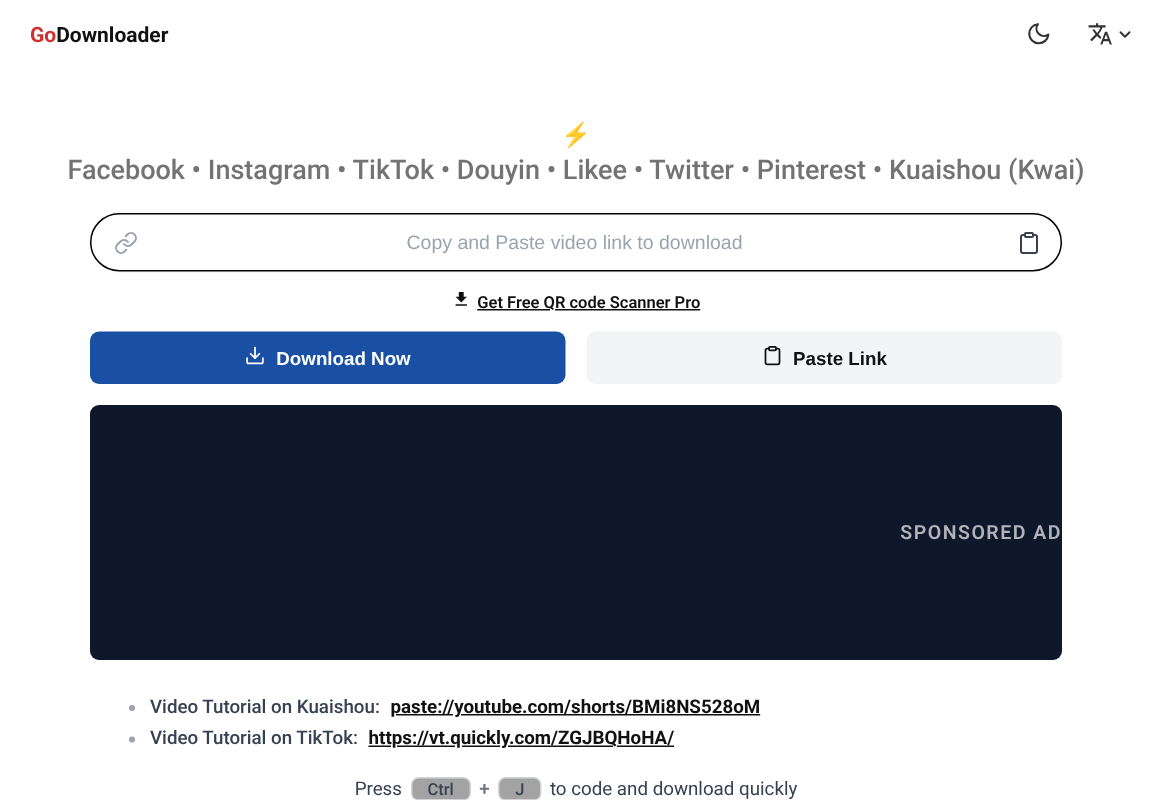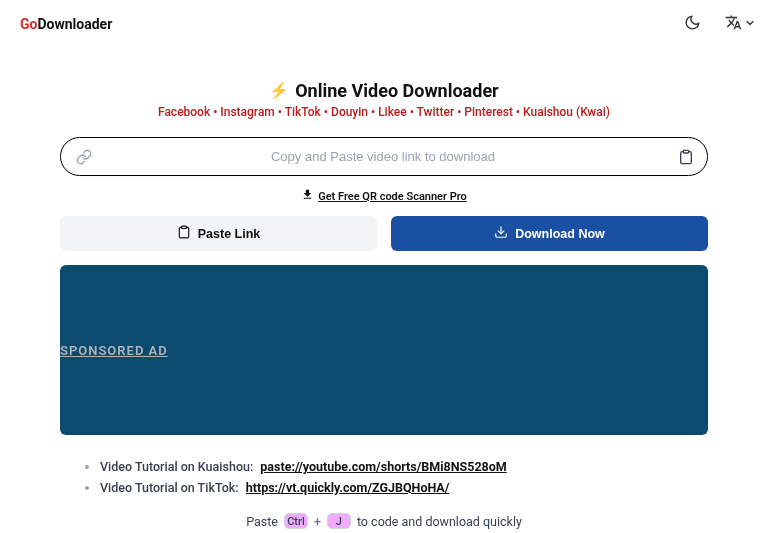--- a/index.html
+++ b/index.html
@@ -25,21 +25,21 @@
       background: none; border: none; padding: 4px; cursor: pointer;
       display: flex; align-items: center; color: #333;
     }
     .lang-btn { display: flex; align-items: center; gap: 2px; }
 
     .main { padding: 20px 40px 0 40px; text-align: center; }
     .title-row { display: flex; align-items: center; justify-content: center; gap: 6px; margin-top: 18px;}
     .title { font-size: 18px; font-weight: 700; color: #111; }
     .zap { font-size: 16px; }
     .subtitle {
-      font-size: 12px; color: #b91c1c; margin-top: 4px;
+      font-size: 18px; color: #737373; margin-top: 4px;
       font-weight: 500;
     }
 
     .input-wrap {
       position: relative;
       margin: 18px 20px 0 20px;
     }
     .url-input {
       width: 100%;
       border: 1px solid #000000;
@@ -77,26 +77,26 @@
       padding: 9px 0;
       border-radius: 6px;
       font-size: 12.5px; font-weight: 600;
       cursor: pointer; border: none;
     }
     .btn-light { background: #f3f4f6; color: #111; }
     .btn-primary { background: #1950a3; color: #fff; }
 
     .ad-box {
       margin: 14px 20px 0 20px;
-      background: #0c4a6e;
+      background: #0f172a;
       border-radius: 6px;
       height: 170px;
-      display: flex; align-items: center; justify-content: flex-start;
+      display: flex; align-items: center; justify-content: flex-end;
       color: #b0b4ba;
-      font-size: 13px; font-weight: 600; letter-spacing: 1px; text-decoration: underline;
+      font-size: 13px; font-weight: 600; letter-spacing: 1px;
     }
 
     .tutorials {
       margin: 24px 28px 0 42px;
       text-align: left;
       font-size: 12.5px;
       color: #4b5563;
       font-weight: 600;
     }
     .tutorials ul { list-style: disc; padding-left: 18px; }
@@ -104,22 +104,22 @@
     .tutorials li::marker { color: #9ca3af; }
     .tutorials .lbl { color: #374151; font-weight: 500; }
     .tutorials a { color: #111; text-decoration: underline; font-weight: 700; margin-left: 4px; }
 
     .shortcut-row {
       display: flex; justify-content: center; align-items: center; gap: 6px;
       margin-top: 18px; font-size: 12.5px; color: #374151;
     }
     .kbd {
       display: inline-flex; align-items: center; justify-content: center;
-      min-width: 24px; height: 16px; padding: 0 0;
-      background: #f0abfc; border: 1px solid #d1d5db; border-radius: 5px;
+      min-width: 24px; height: 16px; padding: 0 10px;
+      background: #a3a3a3; border: 1px solid #d1d5db; border-radius: 5px;
       font-size: 11px; font-weight: 500; color: #374151;
     }
     .plus { color: #6b7280; font-weight: 500; }
   </style>
 </head>
 <body>
 
 <div class="header">
   <div class="logo">
     <span class="go">Go</span><span class="rest">Downloader</span>
@@ -143,21 +143,20 @@
             <polyline points="6 9 12 15 18 9"></polyline>
           </svg>
       </span>
     </button>
   </div>
 </div>
 
 <div class="main">
   <div class="title-row">
     <span class="zap">⚡</span>
-    <span class="title">Online Video Downloader</span>
   </div>
   <div class="subtitle">Facebook • Instagram • TikTok • Douyin • Likee • Twitter • Pinterest • Kuaishou (Kwai)</div>
 
   <div class="input-wrap">
     <span class="input-left-icon">
       <svg width="16" height="16" viewBox="0 0 24 24" fill="none" stroke="currentColor" stroke-width="2" stroke-linecap="round" stroke-linejoin="round">
           <path d="M10 13a5 5 0 0 0 7.54.54l3-3a5 5 0 0 0-7.07-7.07l-1.72 1.71"></path>
           <path d="M14 11a5 5 0 0 0-7.54-.54l-3 3a5 5 0 0 0 7.07 7.07l1.71-1.71"></path>
         </svg>
     </span>
@@ -173,38 +172,38 @@
   <div class="promo-row">
     <span>
       <svg width="13" height="13" viewBox="0 0 24 24" fill="currentColor">
           <path d="M19 9h-4V3H9v6H5l7 7 7-7zM5 18v2h14v-2H5z"></path>
         </svg>
     </span>
     <a class="promo-link">Get Free QR code Scanner Pro</a>
   </div>
 
   <div class="btn-row">
-    <button class="btn btn-light">
-      <span>
-        <svg width="14" height="14" viewBox="0 0 24 24" fill="none" stroke="currentColor" stroke-width="2" stroke-linecap="round" stroke-linejoin="round">
-            <path d="M16 4h2a2 2 0 0 1 2 2v14a2 2 0 0 1-2 2H6a2 2 0 0 1-2-2V6a2 2 0 0 1 2-2h2"></path>
-            <rect x="8" y="2" width="8" height="4" rx="1" ry="1"></rect>
-          </svg>
-      </span>
-      <span>Paste Link</span>
-    </button>
     <button class="btn btn-primary">
       <span>
         <svg width="14" height="14" viewBox="0 0 24 24" fill="none" stroke="currentColor" stroke-width="2" stroke-linecap="round" stroke-linejoin="round">
             <path d="M21 15v4a2 2 0 0 1-2 2H5a2 2 0 0 1-2-2v-4"></path>
             <polyline points="7 10 12 15 17 10"></polyline>
             <line x1="12" y1="15" x2="12" y2="3"></line>
           </svg>
       </span>
       <span>Download Now</span>
+    </button>
+    <button class="btn btn-light">
+      <span>
+        <svg width="14" height="14" viewBox="0 0 24 24" fill="none" stroke="currentColor" stroke-width="2" stroke-linecap="round" stroke-linejoin="round">
+            <path d="M16 4h2a2 2 0 0 1 2 2v14a2 2 0 0 1-2 2H6a2 2 0 0 1-2-2V6a2 2 0 0 1 2-2h2"></path>
+            <rect x="8" y="2" width="8" height="4" rx="1" ry="1"></rect>
+          </svg>
+      </span>
+      <span>Paste Link</span>
     </button>
   </div>
 
   <div class="ad-box">
     <span>SPONSORED AD</span>
   </div>
 
   <div class="tutorials">
     <ul>
       <li>
@@ -212,19 +211,19 @@
         <a>paste://youtube.com/shorts/BMi8NS528oM</a>
       </li>
       <li>
         <span class="lbl">Video Tutorial on TikTok:</span>
         <a>https://vt.quickly.com/ZGJBQHoHA/</a>
       </li>
     </ul>
   </div>
 
   <div class="shortcut-row">
-    <span>Paste</span>
+    <span>Press</span>
     <span class="kbd">Ctrl</span>
     <span class="plus">+</span>
     <span class="kbd">J</span>
     <span>to code and download quickly</span>
   </div>
 </div>
 
 </body></html>

